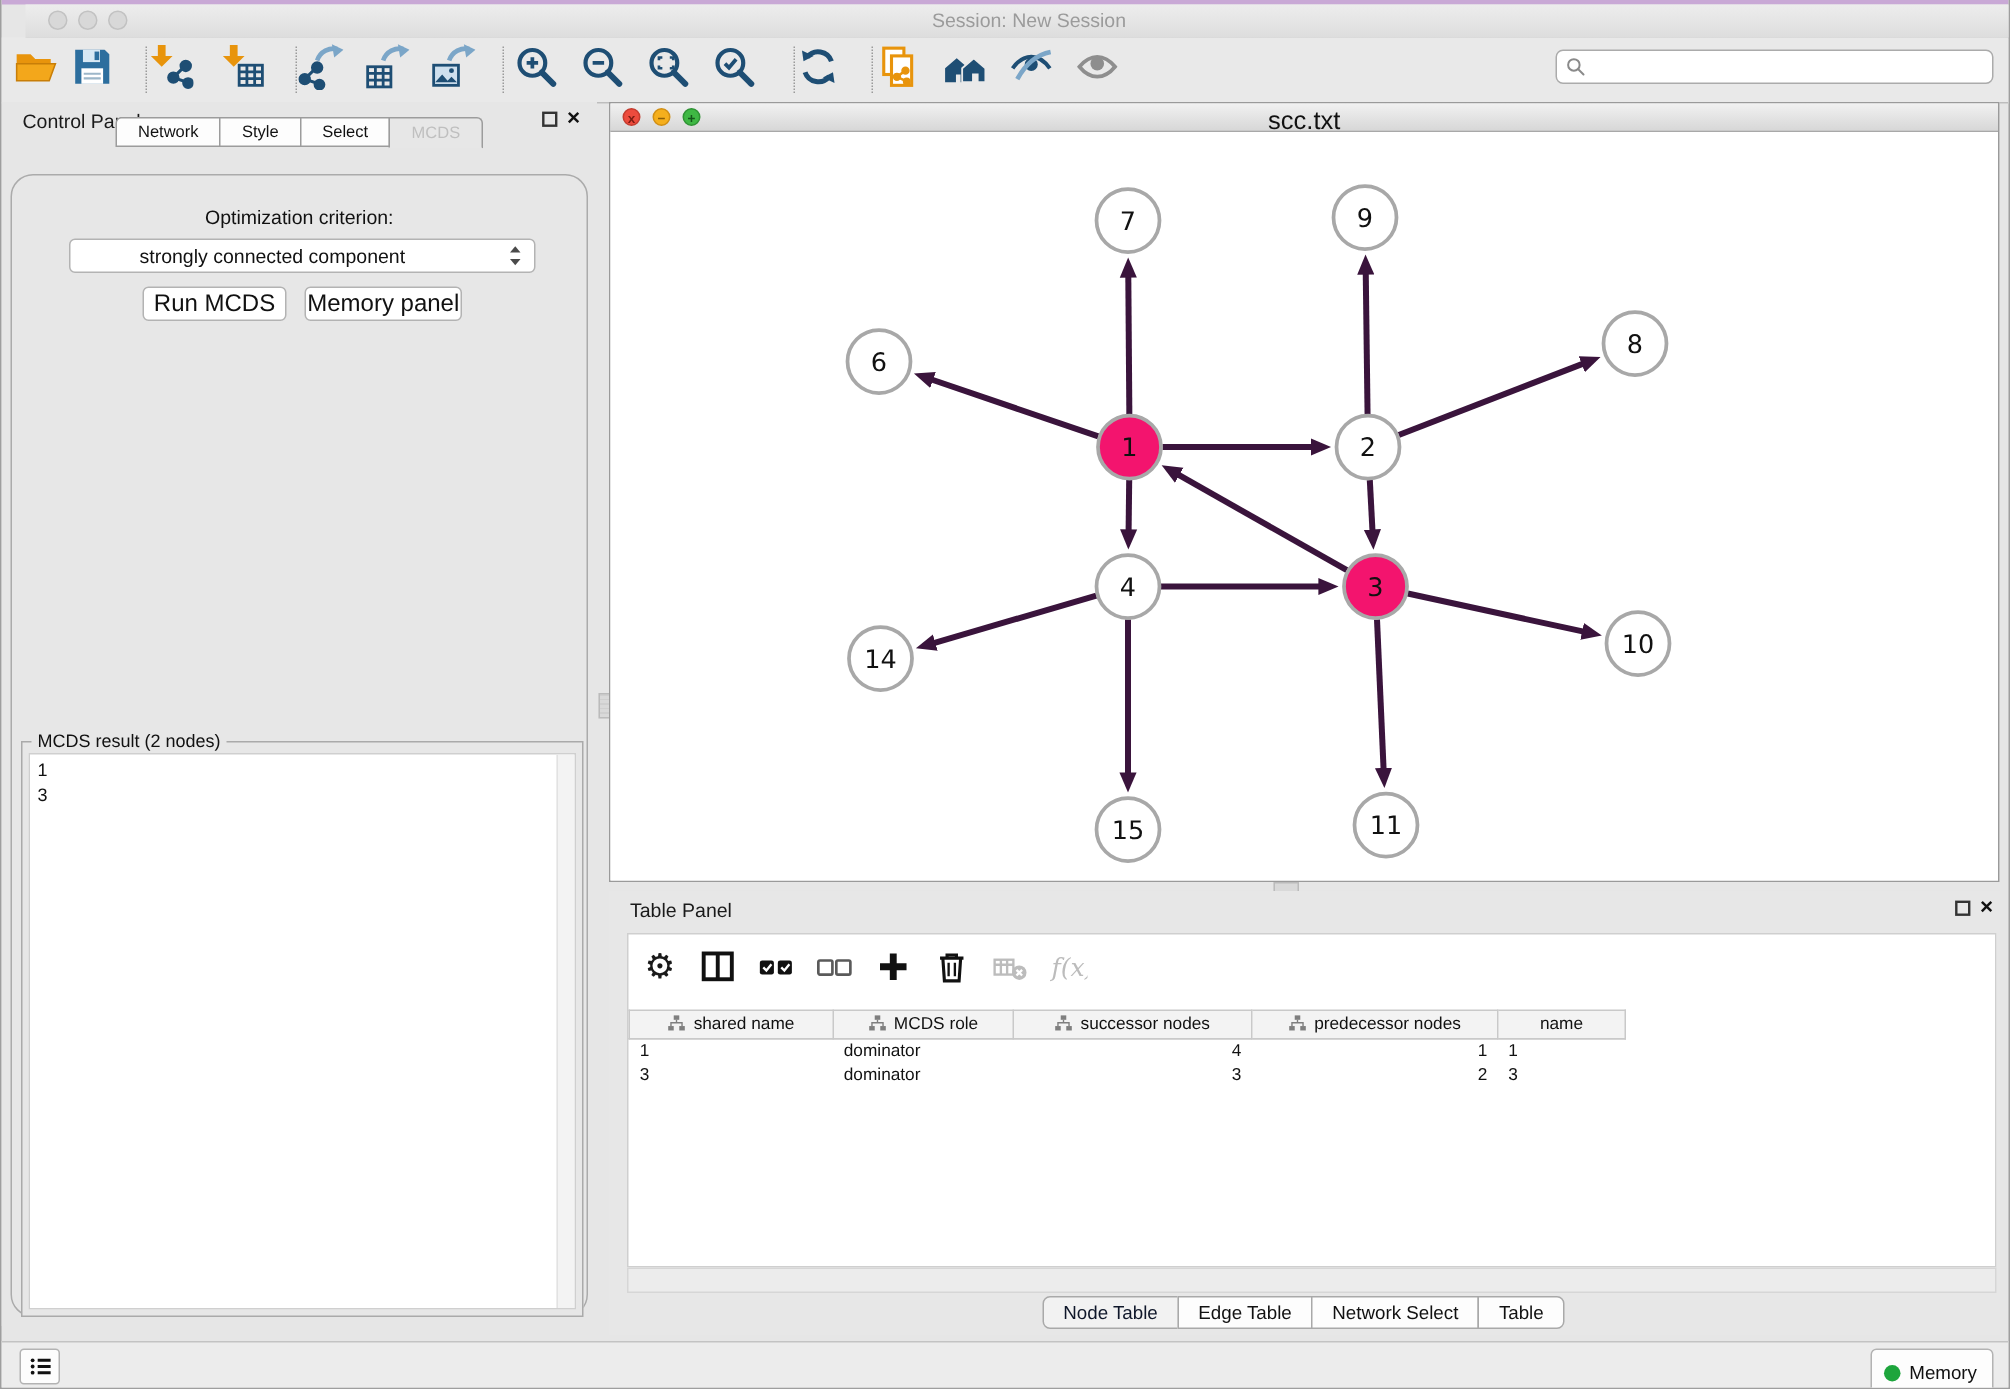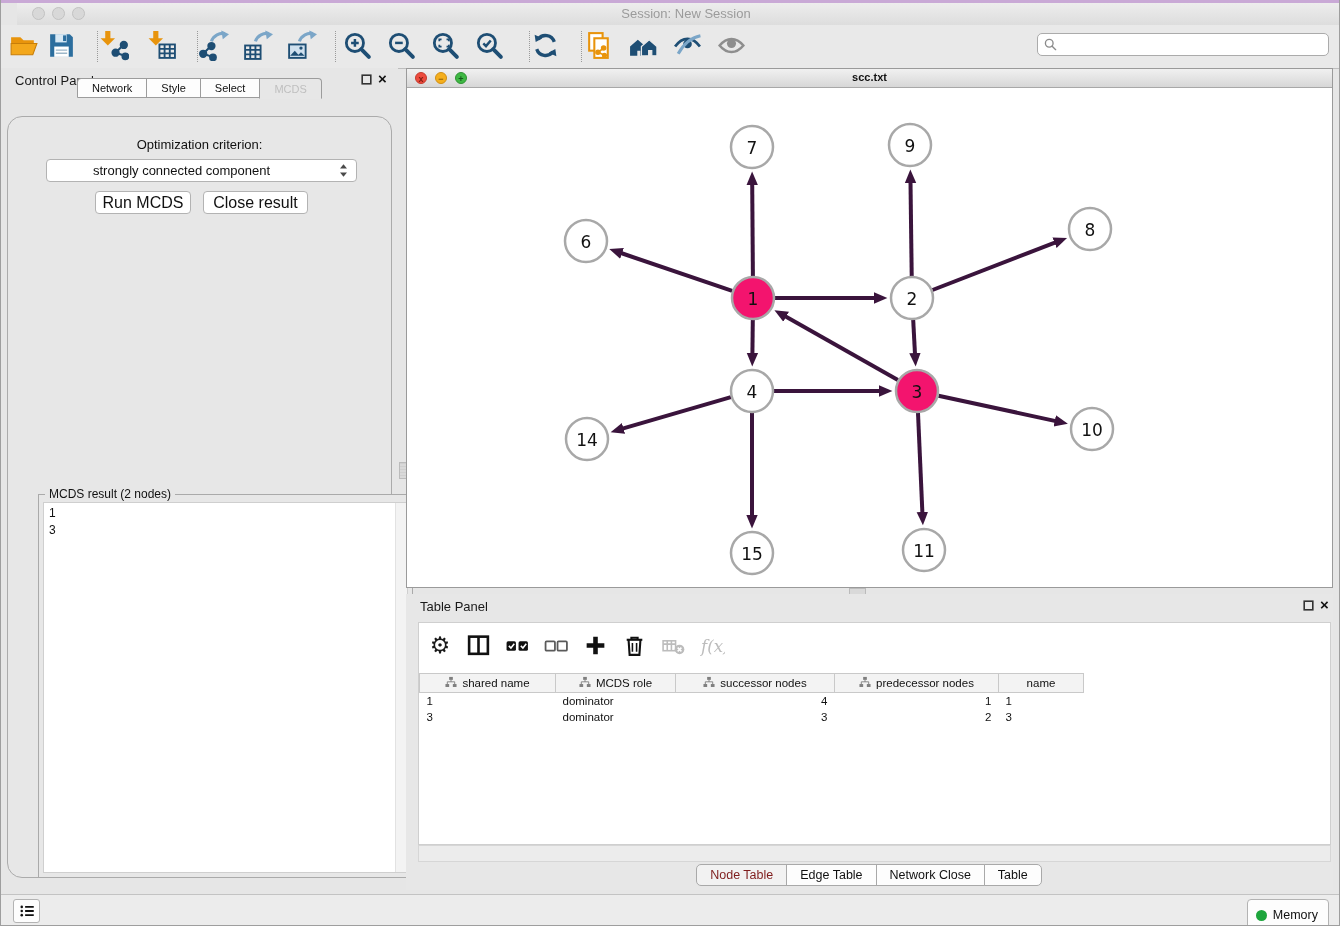--- a/index.html
+++ b/index.html
@@ -31,54 +31,54 @@
   #cp-tabs{position:absolute;left:77px;top:10px;display:flex;align-items:flex-end;z-index:3;}
   .cp-tab{height:20px;padding:0 14px;background:#fdfdfd;border:1px solid #9c9c9c;margin-left:-1px;font-size:11px;display:flex;align-items:center;box-sizing:border-box;}
   .cp-tab:first-child{border-top-left-radius:4px;}
   .cp-tab.active{background:#e7e7e7;color:#bfbfbf;border-top-right-radius:4px;border-bottom-color:#e7e7e7;height:21px;margin-bottom:-1px;}
   #cp-body{position:absolute;left:6px;top:48px;width:385px;height:762px;background:#e7e7e7;border:1px solid #ababab;border-radius:15px;box-sizing:border-box;}
   #opt-label{position:absolute;left:0;width:100%;top:20px;text-align:center;font-size:13px;}
   #criterion{position:absolute;left:38px;top:42px;width:311px;height:23px;background:#fff;border:1px solid #b3b3b3;border-radius:4px;display:flex;align-items:center;box-sizing:border-box;}
   #criterion .val{flex:1;font-size:13px;padding-left:9px;margin-left:37px;}
   #criterion svg{width:13px;height:15px;margin-right:6px;}
   .cp-btn{position:absolute;top:74px;height:23px;background:#fff;border:1px solid #b3b3b3;border-radius:4px;font-size:16px;display:flex;align-items:center;justify-content:center;box-sizing:border-box;}
-  #fieldset{position:absolute;left:6px;top:377px;width:373px;height:382px;border:1px solid #aaa;background:#e7e7e7;margin-left:24px;}
+  #fieldset{position:absolute;left:6px;top:377px;width:373px;height:382px;border:1px solid #aaa;background:#e7e7e7;}
   #fieldset .legend{position:absolute;left:6px;top:-8px;background:#e7e7e7;padding:0 4px;font-size:12px;}
   #result-area{position:absolute;left:4px;top:7px;right:4px;bottom:4px;background:#fff;border:1px solid #cfcfcf;font-size:12px;line-height:17px;overflow:hidden;}
   #result-lines{padding:2px 0 0 5px;white-space:pre;}
   #result-scroll{position:absolute;right:0;top:0;width:11px;height:100%;background:#f3f3f3;border-left:1px solid #e2e2e2;}
   
   .grip-v{left:398px;top:462px;width:8px;height:17px;background:#d9d9d9;border:1px solid #bbb;box-sizing:border-box;
           background-image:repeating-linear-gradient(#cfcfcf 0 1px,transparent 1px 3px);}
   .grip-h{left:848px;top:588px;width:17px;height:7px;background:#d9d9d9;border:1px solid #bbb;box-sizing:border-box;}
   
   #net-window{left:405px;top:68px;width:927px;height:520px;background:#fff;border:1px solid #9a9a9a;box-sizing:border-box;}
   #net-titlebar{position:absolute;left:0;top:0;width:100%;height:19px;background:linear-gradient(#f1f1f1,#d7d7d7);border-bottom:1px solid #a8a8a8;box-sizing:border-box;}
-  #net-titlebar .title{position:absolute;left:0;right:0;top:2px;text-align:center;font-size:11px;color:#111;font-weight:bold;}
+  #net-titlebar .title{position:absolute;left:0;right:0;top:2px;text-align:center;font-size:17px;color:#111;}
   .ntl{position:absolute;top:3px;width:12px;height:12px;border-radius:50%;font-size:9px;font-weight:700;text-align:center;line-height:12px;box-sizing:border-box;}
   #net-canvas{position:absolute;left:0;top:19px;width:925px;height:499px;background:#fff;overflow:hidden;}
   
   #table-panel{left:405px;top:594px;width:927px;height:296px;background:#e7e7e7;}
   #table-white{position:absolute;left:12px;top:28px;right:2px;height:223px;background:#fff;border:1px solid #cfcfcf;box-sizing:border-box;}
   #table-toolbar{position:absolute;left:6px;top:6px;height:36px;display:flex;align-items:center;gap:11px;}
   .tt-btn{width:28px;height:28px;display:flex;align-items:center;justify-content:center;}
   .tt-btn svg{width:25px;height:25px;}
   table.grid{border-collapse:collapse;position:absolute;left:0px;top:50px;font-size:11.5px;}
   table.grid th{background:#f3f3f3;border:1px solid #c9c9c9;border-left:none;font-weight:400;height:18px;padding:0;}
   table.grid th:first-child{border-left:1px solid #c9c9c9;}
   .th-inner{display:flex;align-items:center;justify-content:center;gap:5px;padding:0 13px;}
   .th-inner svg{width:12px;height:12px;flex:0 0 auto;}
   table.grid td{height:16px;padding:0 7px;border:none;}
   td.al{text-align:left;} td.ar{text-align:right;}
   #table-scrollstrip{position:absolute;left:12px;right:2px;top:251px;height:17px;background:#ececec;border:1px solid #d6d6d6;box-sizing:border-box;}
   #table-tabs{position:absolute;left:0;right:0;top:270px;display:flex;justify-content:center;}
   .bt-tab{height:22px;padding:0 13px;background:#fdfdfd;border:1px solid #a9a9a9;margin-left:-1px;font-size:12.5px;display:flex;align-items:center;box-sizing:border-box;}
   .bt-tab:first-child{border-radius:5px 0 0 5px;}
   .bt-tab:last-child{border-radius:0 5px 5px 0;}
-  .bt-tab.active{color:#7f1d1d;background:#f2f2f2;}
+  .bt-tab.active{color:#0f172a;background:#f2f2f2;}
   
   #statusbar{left:0;top:894px;width:100%;height:32px;background:#ececec;border-top:1px solid #c3c3c3;box-sizing:border-box;}
   #list-btn{position:absolute;left:12px;top:4px;width:27px;height:24px;background:#fdfdfd;border:1px solid #b3b3b3;border-radius:3px;display:flex;align-items:center;justify-content:center;box-sizing:border-box;}
   #list-btn svg{width:18px;height:18px;}
   #memory-btn{position:absolute;right:10px;top:4px;height:36px;padding:0 10px 4px 8px;background:#fdfdfd;border:1px solid #b3b3b3;border-radius:4px;display:flex;align-items:center;gap:6px;font-size:12.5px;box-sizing:border-box;}
   #memory-dot{width:11px;height:11px;border-radius:50%;background:#1da53c;}
 </style>
 </head>
 <body>
 
@@ -269,21 +269,21 @@
         <span class="val">strongly connected component</span>
         <svg viewBox="0 0 13 15">
             <path d="M3 5.4L6.5 1.2 10 5.4z" fill="#4a4a4a"></path>
             <path d="M3 9.6L6.5 13.8 10 9.6z" fill="#4a4a4a"></path>
           </svg>
       </div>
       <div class="cp-btn" style="left:87px;width:96px">
           <span>Run MCDS</span>
         </div>
       <div class="cp-btn" style="left:195px;width:105px">
-          <span>Close result</span>
+          <span>Memory panel</span>
         </div>
       <div id="fieldset">
         <span class="legend">MCDS result (2 nodes)</span>
         <div id="result-area">
           <div id="result-lines">1
 3</div>
           <div id="result-scroll"></div>
         </div>
       </div>
     </div>
@@ -519,21 +519,21 @@
               <td class="ar">2</td>
               <td class="al">3</td>
             </tr>
           </tbody>
       </table>
     </div>
     <div id="table-scrollstrip"></div>
     <div id="table-tabs">
         <div class="bt-tab active">Node Table</div>
         <div class="bt-tab">Edge Table</div>
-        <div class="bt-tab">Network Close</div>
+        <div class="bt-tab">Network Select</div>
         <div class="bt-tab">Table</div>
       </div>
   </div>
 
   <div id="statusbar" class="abs">
     <div id="list-btn">
       <svg viewBox="0 0 24 24">
           <g fill="#111">
             <circle cx="5" cy="6.5" r="1.7"></circle>
             <circle cx="5" cy="12" r="1.7"></circle>

